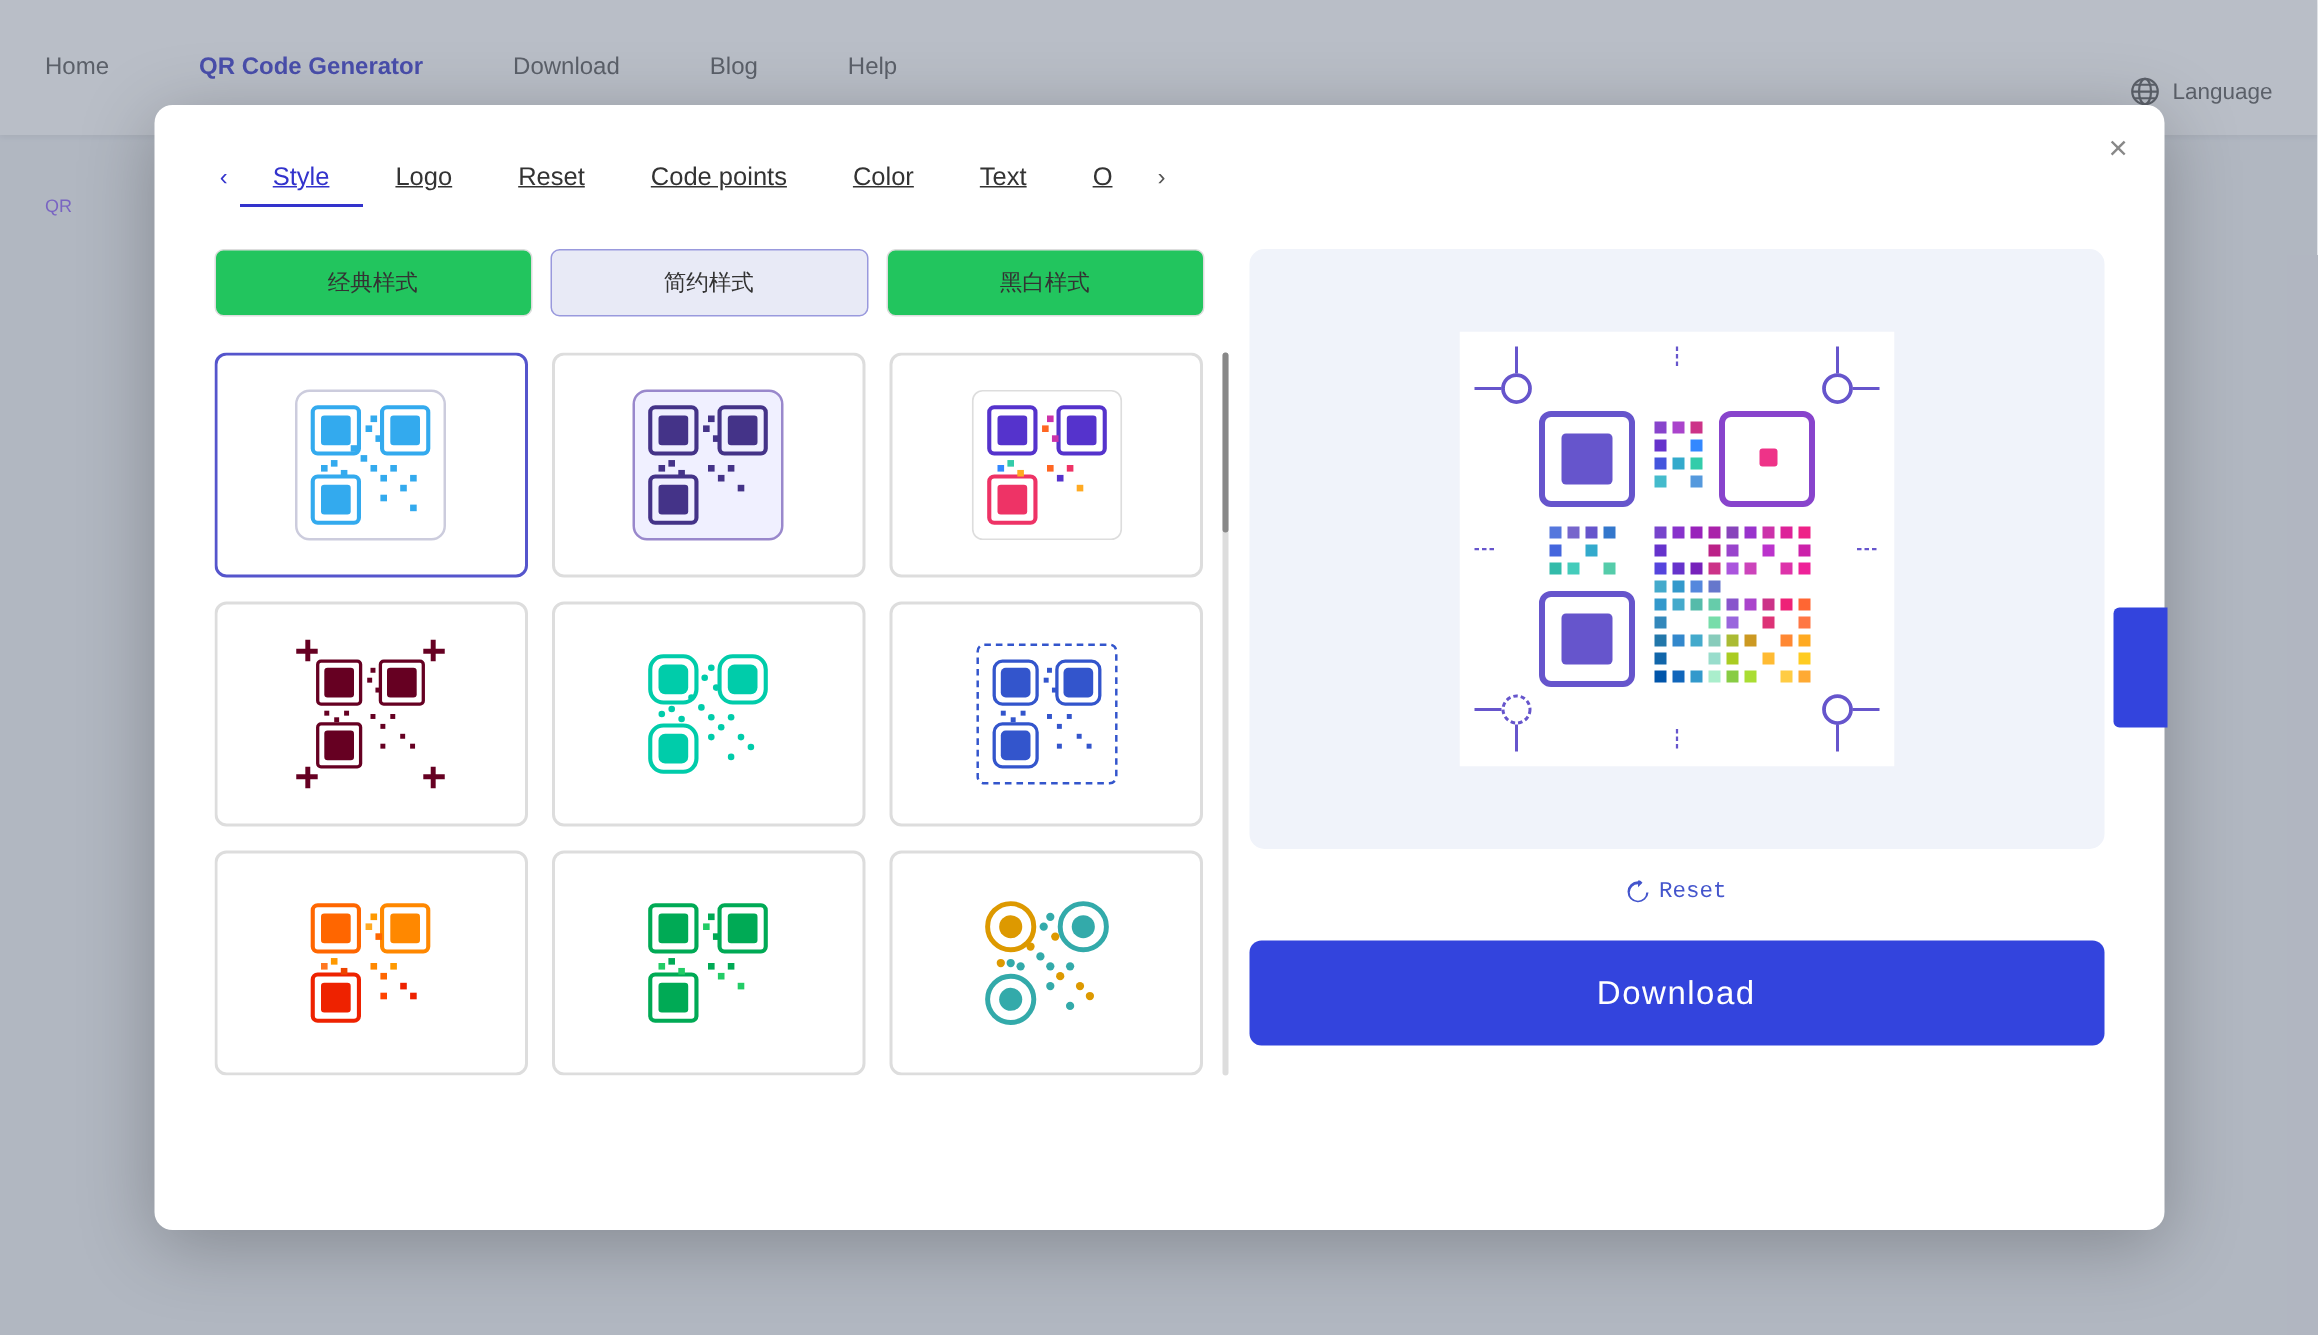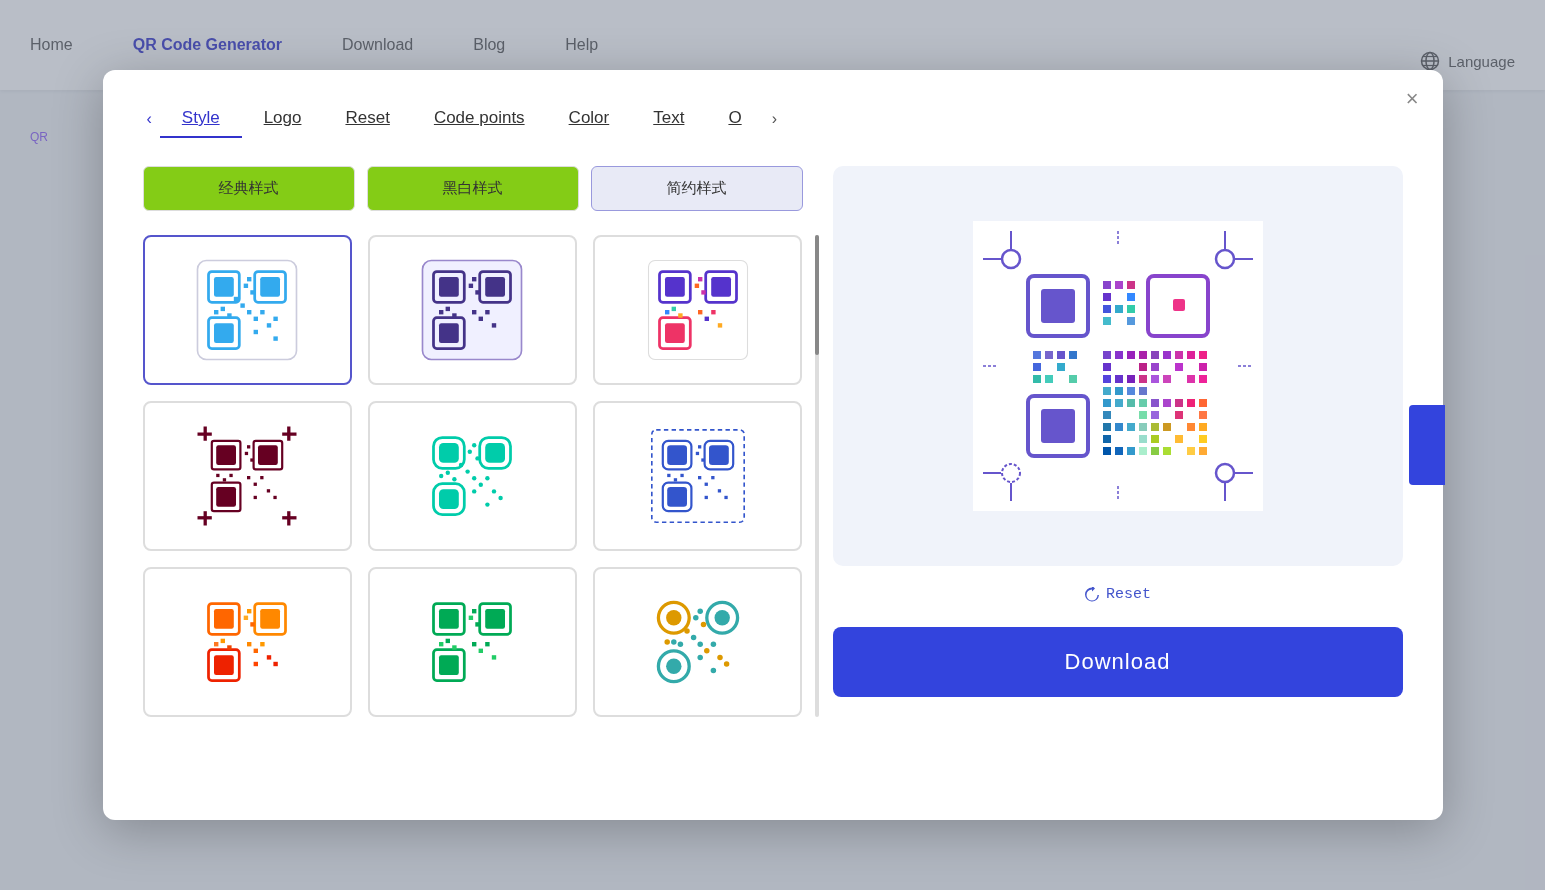--- a/index.html
+++ b/index.html
@@ -167,21 +167,21 @@
     .style-buttons {
       display: flex;
       gap: 12px;
       margin-bottom: 24px;
     }
     .style-btn {
       flex: 1;
       padding: 12px 0;
       border: 1px solid #ddd;
       border-radius: 6px;
-      background: #84cc16;
+      background: #22c55e;
       font-size: 15px;
       color: #333;
       cursor: pointer;
       text-align: center;
     }
     .style-btn.active {
       background: #e8eaf6;
       border-color: #9999dd;
       color: #333;
     }
@@ -315,22 +315,22 @@
     <div class="tab-item">O</div>
     <span class="tab-arrow-right">›</span>
   </div>
 
   <div class="content-area">
 
     <div class="left-panel">
 
       <div class="style-buttons">
         <button class="style-btn">经典样式</button>
+        <button class="style-btn active">简约样式</button>
         <button class="style-btn">黑白样式</button>
-        <button class="style-btn active">简约样式</button>
       </div>
 
       <div style="position:relative;">
         <div class="qr-grid">
 
           <div class="qr-card selected">
             <svg class="qr-mini" viewBox="0 0 100 100">
               <rect x="5" y="5" width="90" height="90" rx="8" fill="white" stroke="#ccd" stroke-width="1.5"></rect>
 
               <rect x="15" y="15" width="28" height="28" rx="3" fill="none" stroke="#33aaee" stroke-width="2.5"></rect>

